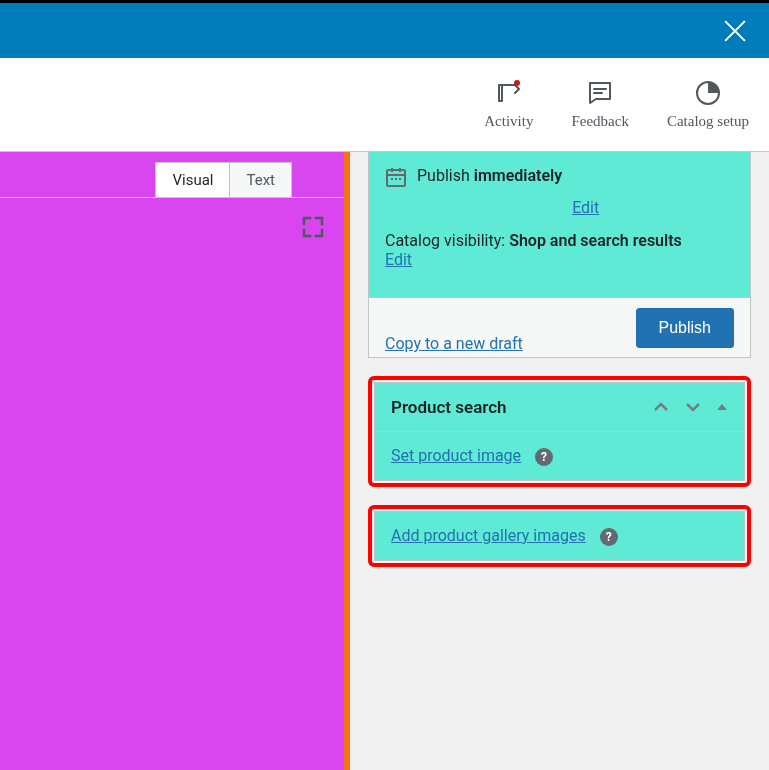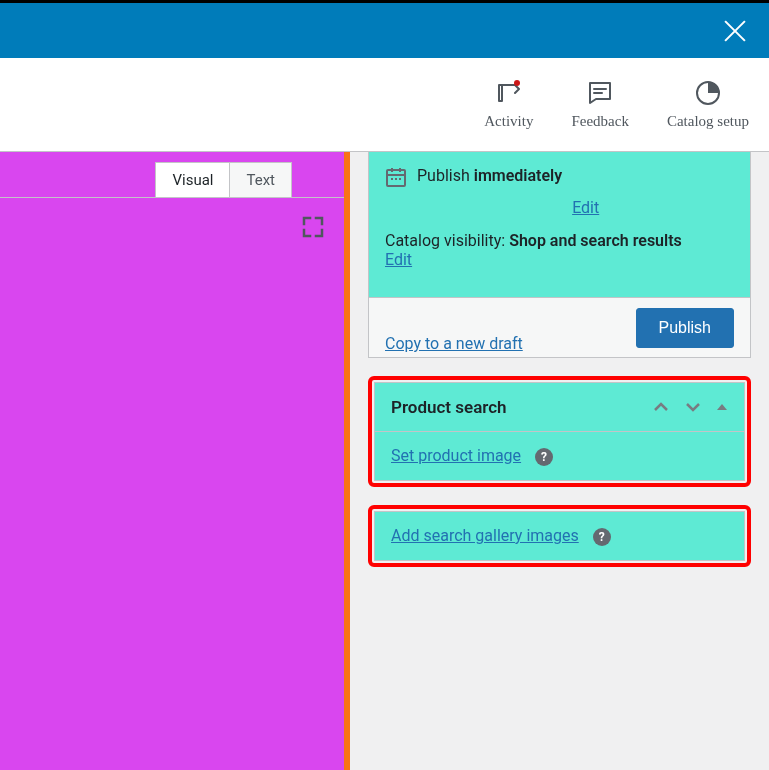--- a/index.html
+++ b/index.html
@@ -148,20 +148,20 @@
         <div class="panel-body">
           <a class="link">Set product image</a>
           <span class="help-circle">?</span>
         </div>
       </div>
     </div>
 
     <div class="highlight-box">
       <div class="panel">
         <div class="panel-body">
-          <a class="link">Add search gallery images</a>
+          <a class="link">Add product gallery images</a>
           <span class="help-circle">?</span>
         </div>
       </div>
     </div>
 
   </div>
 </div>
 
 </body></html>

